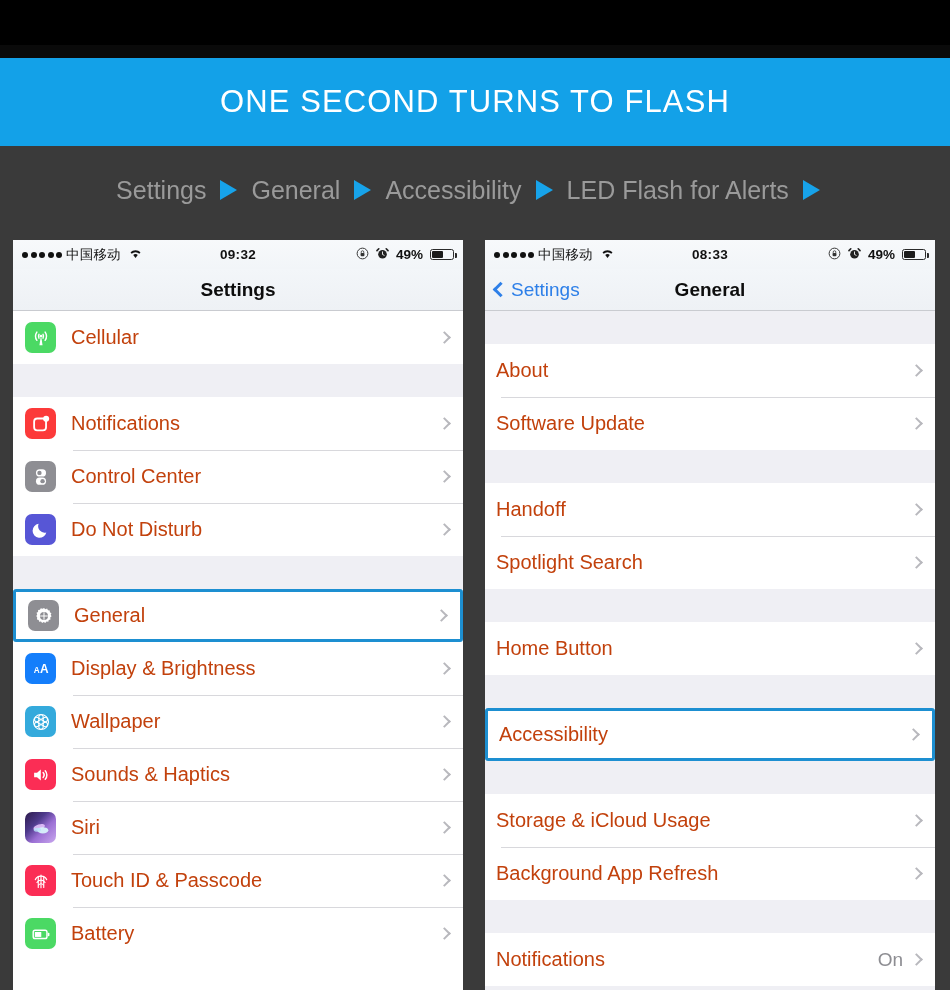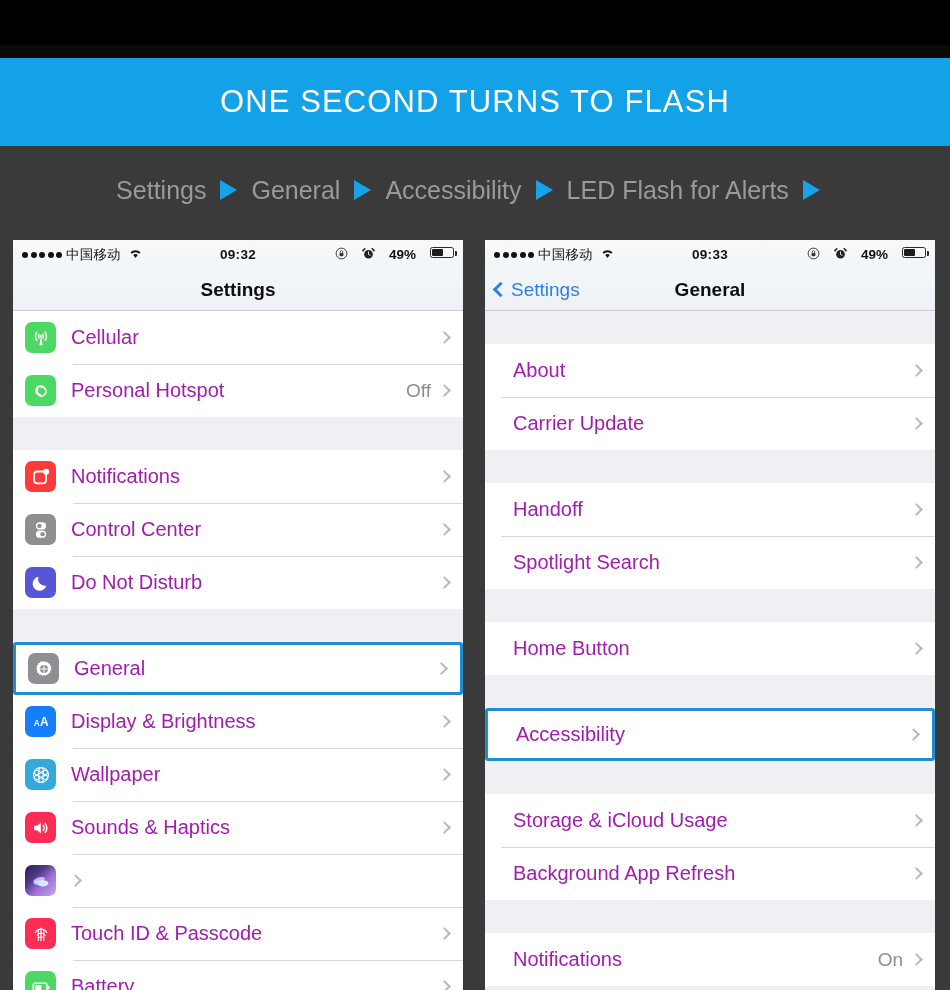--- a/index.html
+++ b/index.html
@@ -77,21 +77,21 @@
   .sb-left { display: flex; align-items: center; gap: 4px; }
   .sig-dots { display: flex; gap: 2.5px; align-items: center; }
   .sig-dots i { width: 6px; height: 6px; border-radius: 50%; background: #111; display: block; }
   .sb-carrier { font-size: 13.5px; letter-spacing: .2px; }
   .wifi-ico { margin-left: 3px; }
   .sb-time {
     position: absolute; left: 0; right: 0; text-align: center;
     font-size: 13.5px; font-weight: bold; letter-spacing: .3px;
   }
   .sb-right {
-    margin-left: auto; display: flex; gap: 14px;
+    margin-left: auto; display: flex; align-items: center; gap: 7px;
     position: relative; z-index: 2;
   }
   .sb-pct { font-size: 13.5px; font-weight: bold; }
   .batt {
     width: 24px; height: 11px; border: 1.4px solid #2a2a2a; border-radius: 2.5px;
     position: relative; display: inline-block;
   }
   .batt::after {
     content: ""; position: absolute; right: -4px; top: 3px;
     width: 2.4px; height: 5px; background: #2a2a2a; border-radius: 0 1px 1px 0;
@@ -133,24 +133,24 @@
     display: flex; align-items: center;
     height: 53px;
     background: #ffffff;
     padding-left: 12px;
     position: relative;
   }
   .row + .row::before {
     content: ""; position: absolute; left: 60px; right: 0; top: 0;
     height: 1px; background: #d8d8dc;
   }
-  .row.no-icon { padding-left: 28px; }
+  .row.no-icon { padding-left: 11px; }
   .row.no-icon + .row.no-icon::before { left: 16px; }
   .row-label {
-    font-size: 20px; color: #a21caf; flex: 1;
+    font-size: 20px; color: #c2410c; flex: 1;
     white-space: nowrap;
   }
   .row-value {
     font-size: 19px; color: #8d8d92; margin-right: 9px; white-space: nowrap;
   }
   .chev {
     width: 9px; height: 9px;
     border-top: 2.2px solid #b8b8bd; border-right: 2.2px solid #b8b8bd;
     transform: rotate(45deg);
     margin-right: 14px;
@@ -258,33 +258,20 @@
                     <path d="M9.8 8a4.4 4.4 0 000 4.2"></path>
                     <path d="M14.2 8a4.4 4.4 0 010 4.2"></path>
                   </g>
                   <circle cx="12" cy="10" r="1.5" fill="#fff"></circle>
                   <path d="M10.3 20h3.4l-1.2-8h-1z" fill="#fff"></path>
                 </svg>
               </span>
               <span class="row-label">Cellular</span>
               <span class="chev"></span>
             </div>
-            <div class="row">
-              <span class="app-icon ic-hotspot">
-                <svg width="22" height="22" viewBox="0 0 24 24">
-                  <g fill="none" stroke="#fff" stroke-width="1.9" stroke-linecap="round">
-                    <path d="M14.5 7.5a5 5 0 10-2.5 9 5 5 0 01-2.5-9"></path>
-                    <path d="M9.5 16.5a5 5 0 102.5-9"></path>
-                  </g>
-                </svg>
-              </span>
-              <span class="row-label">Personal Hotspot</span>
-              <span class="row-value">Off</span>
-              <span class="chev"></span>
-            </div>
           </div>
           <div class="gap" style="height: 33px;"></div>
           <div class="group">
             <div class="row">
               <span class="app-icon ic-notif">
                 <svg width="22" height="22" viewBox="0 0 24 24">
                   <rect x="4.5" y="6" width="13" height="13" rx="3.4" fill="none" stroke="#fff" stroke-width="2"></rect>
                   <circle cx="17.6" cy="6.4" r="3.3" fill="#fff"></circle>
                 </svg>
               </span>
@@ -368,20 +355,21 @@
               <span class="chev"></span>
             </div>
             <div class="row">
               <span class="app-icon ic-siri">
                 <svg width="22" height="22" viewBox="0 0 24 24">
                   <ellipse cx="10" cy="11" rx="6.5" ry="3" fill="#e9c8ff" opacity=".85" transform="rotate(-18 10 11)"></ellipse>
                   <ellipse cx="14" cy="14.5" rx="6" ry="3.4" fill="#d8f2fb" opacity=".95"></ellipse>
                   <ellipse cx="8" cy="14" rx="4" ry="2.2" fill="#b9e4fa" opacity=".8"></ellipse>
                 </svg>
               </span>
+              <span class="row-label">Siri</span>
               <span class="chev"></span>
             </div>
             <div class="row">
               <span class="app-icon ic-touchid">
                 <svg width="22" height="22" viewBox="0 0 24 24">
                   <g fill="none" stroke="#fff" stroke-width="1.25" stroke-linecap="round">
                     <path d="M5.8 10.5a7 7 0 0112.4 0"></path>
                     <path d="M7.6 13.6a5 5 0 018.8 0"></path>
                     <path d="M9.4 16.4a3.1 3.1 0 015.2 0"></path>
                     <path d="M12 5.4v14"></path>
@@ -416,21 +404,21 @@
               <i></i>
               <i></i>
               <i></i>
             </span>
             <span class="sb-carrier">中国移动</span>
             <span class="wifi-ico"><svg width="15" height="12" viewBox="0 0 16 12">
                 <path d="M8 11.2l2.4-3a3 3 0 00-4.8 0z" fill="#111"></path>
                 <path d="M8 5.1a6 6 0 014.1 1.7l1.2-1.5A8 8 0 008 3a8 8 0 00-5.3 2.3l1.2 1.5A6 6 0 018 5.1z" fill="#111"></path>
               </svg></span>
           </div>
-          <div class="sb-time">09:33</div>
+          <div class="sb-time">08:33</div>
           <div class="sb-right">
             <span><svg width="13" height="13" viewBox="0 0 16 16">
                 <circle cx="8" cy="8" r="6.6" fill="none" stroke="#333" stroke-width="1.2"></circle>
                 <rect x="5.6" y="7.3" width="4.8" height="4" rx="1" fill="#333"></rect>
                 <path d="M6.4 7.3V6.2a1.6 1.6 0 013.2 0v1.1" fill="none" stroke="#333" stroke-width="1"></path>
               </svg></span>
             <span><svg width="13" height="13" viewBox="0 0 16 16">
                 <circle cx="8" cy="9" r="5.3" fill="#222"></circle>
                 <path d="M3.4 2.2L1.2 4.4M12.6 2.2l2.2 2.2" stroke="#222" stroke-width="2" stroke-linecap="round"></path>
                 <path d="M8 6v3.2l2 1" stroke="#fff" stroke-width="1.1" fill="none" stroke-linecap="round"></path>
@@ -449,21 +437,21 @@
           <div class="nav-title">General</div>
         </div>
         <div class="list">
           <div class="gap" style="height: 33px;"></div>
           <div class="group">
             <div class="row no-icon">
               <span class="row-label">About</span>
               <span class="chev"></span>
             </div>
             <div class="row no-icon">
-              <span class="row-label">Carrier Update</span>
+              <span class="row-label">Software Update</span>
               <span class="chev"></span>
             </div>
           </div>
           <div class="gap" style="height: 33px;"></div>
           <div class="group">
             <div class="row no-icon">
               <span class="row-label">Handoff</span>
               <span class="chev"></span>
             </div>
             <div class="row no-icon">

